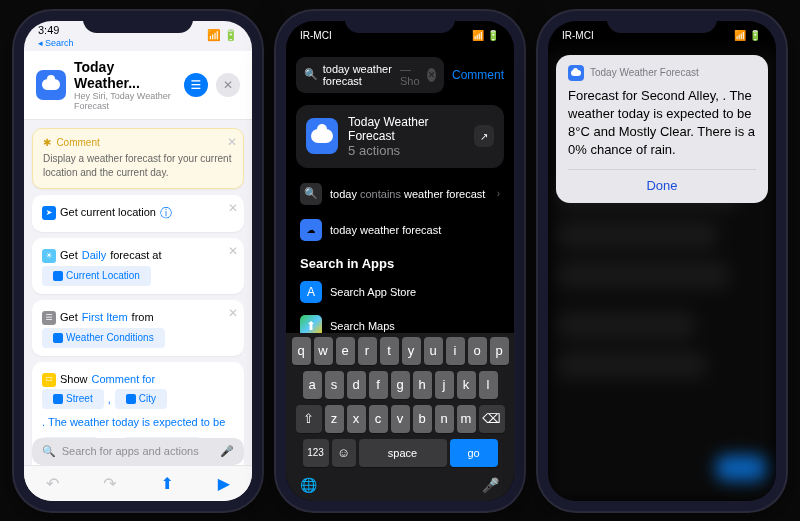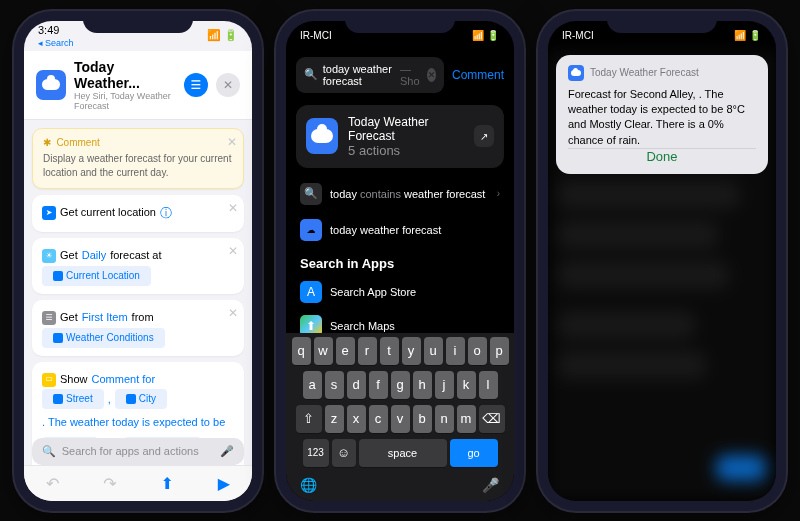--- a/index.html
+++ b/index.html
@@ -78,22 +78,22 @@
 .p3 .screen{background:#000;position:relative}
 .p3 .status-bar{color:#fff;font-size:10px}
 .p3 .blur-bg{position:absolute;inset:30px 0 0 0;background:#0a0a0a;filter:blur(8px)}
 .p3 .blur-item{position:absolute;background:#2c2c2e;border-radius:10px;opacity:.4}
 .p3 .notif{position:absolute;top:34px;left:8px;right:8px;background:#e8e8ec;border-radius:14px;padding:10px 12px;z-index:10}
 .p3 .notif-head{display:flex;align-items:center;gap:6px;margin-bottom:6px}
 .p3 .notif-icon{width:16px;height:16px;background:#3478f6;border-radius:4px;display:flex;align-items:center;justify-content:center}
 .p3 .notif-icon .mc{width:10px;height:6px;background:#fff;border-radius:5px;position:relative}
 .p3 .notif-icon .mc:before{content:'';position:absolute;width:5px;height:5px;background:#fff;border-radius:50%;top:-2px;left:2px}
 .p3 .notif-title{color:#787880;font-size:10px}
-.p3 .notif-body{color:#000;font-size:11px;line-height:1.4;}
-.p3 .done-btn{text-align:center;color:#15803d;font-size:13px;font-weight:500;padding-top:0;border-top:1px solid #d1d1d6}
+.p3 .notif-body{color:#000;font-size:13px;line-height:1.4;margin-bottom:10px}
+.p3 .done-btn{text-align:center;color:#1d4ed8;font-size:13px;font-weight:500;padding-top:8px;border-top:1px solid #d1d1d6}
 </style>
 </head>
 <body>
 
 <div class="phone p1">
   <div class="notch"></div>
   <div class="screen">
     <div class="status-bar">
       <div>
         <span>3:49</span><br>

